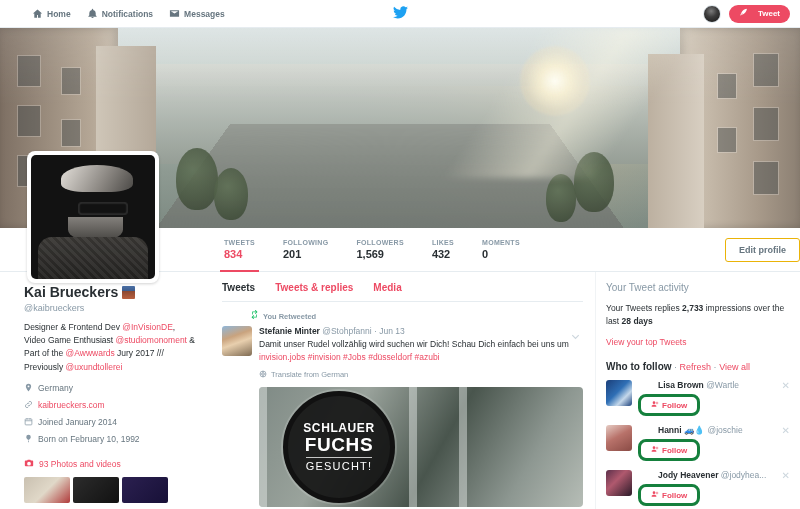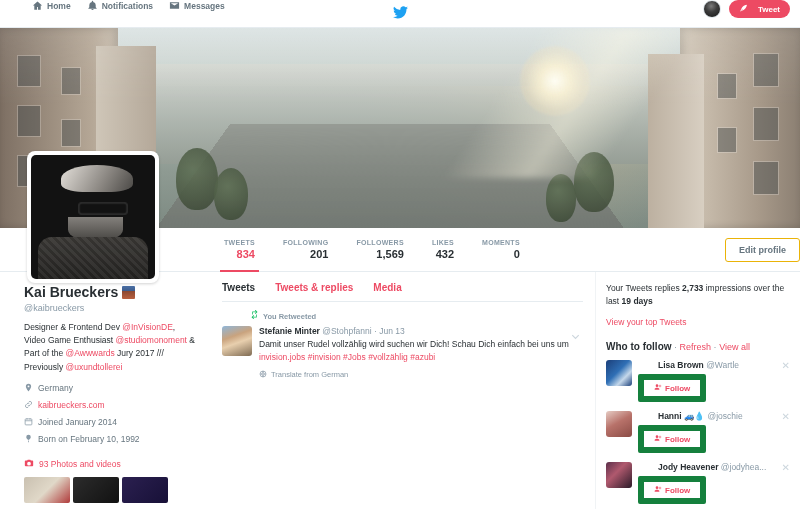--- a/index.html
+++ b/index.html
@@ -9,21 +9,21 @@
     font-family: "Liberation Sans", sans-serif;
     background: #ffffff;
     color: #292f33;
   }
   .page { position: relative; width: 800px; height: 509px; overflow: hidden; }
 
   
   .topnav {
     height: 28px; background: #ffffff;
     border-bottom: 1px solid #e6ecf0;
-    display: flex; align-items: flex-start;
+    display: flex; align-items: center;
     padding: 0 10px; position: relative; z-index: 30;
   }
   .nav-left { display: flex; align-items: center; gap: 16px; margin-left: 22px; }
   .nav-item { display: flex; align-items: center; gap: 4px; font-size: 8.5px; color: #66757f; font-weight: bold; }
   .nav-item svg { display: block; }
   .nav-center {
     position: absolute; left: 0; right: 0; top: 0; bottom: 0;
     display: flex; align-items: center; justify-content: center;
     pointer-events: none;
   }
@@ -116,21 +116,21 @@
     background: linear-gradient(to bottom, rgba(255,255,255,0.1), rgba(255,255,255,0) 40%);
   }
 
   
   .profilebar {
     height: 44px; background: #fff; border-bottom: 1px solid #e6ecf0;
     display: flex; align-items: center; position: relative;
   }
   .stats { display: flex; margin-left: 210px; }
   .stat {
-    text-align: right; padding: 0 14px; height: 44px;
+    text-align: left; padding: 0 14px; height: 44px;
     display: flex; flex-direction: column; justify-content: center;
     position: relative; cursor: pointer;
   }
   .stat .lbl { font-size: 7px; color: #8899a6; font-weight: bold; letter-spacing: 0.3px; margin-bottom: 2px; }
   .stat .val { font-size: 11px; color: #292f33; font-weight: bold; }
   .stat.active .val { color: #ed4a63; }
   .stat.active::after {
     content: ""; position: absolute; left: 10px; right: 10px; bottom: 0;
     height: 2px; background: #ed4a63;
   }
@@ -270,22 +270,22 @@
   .sugg { display: flex; gap: 6px; margin-bottom: 9px; position: relative; }
   .s-avatar { width: 26px; height: 26px; border-radius: 3px; flex: none; }
   .sa1 { background: linear-gradient(135deg, #1b3f7a 0%, #2f6fb5 45%, #c5d8ea 70%, #1b3f7a 100%); }
   .sa2 { background: linear-gradient(150deg, #e6ccc4 0%, #b8726a 45%, #8a4b45 100%); }
   .sa3 { background: linear-gradient(135deg, #5b2f4a 0%, #b0596e 40%, #2a1a28 100%); }
   .s-body { flex: 1; min-width: 0; }
   .s-name { font-size: 8.5px; color: #8899a6; white-space: nowrap; overflow: hidden; text-overflow: ellipsis; }
   .s-name b { color: #292f33; margin-left: 20px; }
   .follow-btn {
     margin-top: 4px; display: inline-flex; align-items: center; gap: 3px;
-    border: 6px solid #15803d; color: #ed4a63; background: #fff;
-    border-radius: 2px; font-size: 8px; font-weight: bold;
+    border: 3px solid #15803d; color: #ed4a63; background: #fff;
+    border-radius: 8px; font-size: 8px; font-weight: bold;
     padding: 3px 10px; cursor: pointer; font-family: "Liberation Sans", sans-serif; text-align: right;
   }
   .s-close { color: #ccd6dd; font-size: 10px; cursor: pointer; flex: none; }
 </style>
 </head>
 <body>
 
 <div class="page">
 
   <div class="topnav">
@@ -477,42 +477,53 @@
               <path d="M6 4h10l-3-3 1.5-1.5L20 5l-5.5 5.5L13 9l3-3H8v6H6V4zm12 16H8l3 3-1.5 1.5L4 19l5.5-5.5L11 15l-3 3h8v-6h2v8z"></path>
             </svg>
         </span>
         <span>You Retweeted</span>
       </div>
 
       <div class="tweet">
         <div class="t-avatar"></div>
         <div class="t-body">
           <div class="t-head"><b>Stefanie Minter</b> <span>@Stohpfanni</span> <span>·</span> <span>Jun 13</span></div>
-          <div class="t-text"><span>Damit unser Rudel vollzählig wird suchen wir Dich! Schau Dich einfach bei uns um </span><span class="lnk">invision.jobs</span><span class="lnk"> #invision #Jobs #vollzählig #azubi</span></div>
+          <div class="t-text"><span>Damit unser Rudel vollzählig wird suchen wir Dich! Schau Dich einfach bei uns um </span><span class="lnk">invision.jobs</span><span class="lnk"> #invision #Jobs #düsseldorf #azubi</span></div>
           <div class="t-translate">
             <span>
               <svg width="8" height="8" viewBox="0 0 24 24" fill="none" stroke="#8899a6" stroke-width="2">
                   <circle cx="12" cy="12" r="9"></circle>
                   <path d="M3 12h18M12 3a14 14 0 0 1 0 18 14 14 0 0 1 0-18z"></path>
                 </svg>
             </span>
             <span>Translate from German</span>
           </div>
+          <div class="t-media">
+            <div class="tm-win" style="left:0;"></div>
+            <div class="tm-win" style="left:150px;"></div>
+            <div class="tm-win" style="left:200px;"></div>
+            <div class="tm-circle">
+              <div class="tm-l1">SCHLAUER</div>
+              <div class="tm-l2">FUCHS</div>
+              <div class="tm-l3">GESUCHT!</div>
+            </div>
+          </div>
         </div>
         <span class="t-caret">
           <svg width="11" height="11" viewBox="0 0 24 24" fill="none" stroke="#ccd6dd" stroke-width="2.5">
               <polyline points="5,9 12,16 19,9"></polyline>
             </svg>
         </span>
       </div>
     </div>
 
     <div class="col-right">
       <div class="panel">
-        <div class="activity-text"><span>Your Tweets replies </span><b>2,733</b><span> impressions over the last </span><b>19 days</b></div>
+        <div class="panel-title">Your Tweet activity</div>
+        <div class="activity-text"><span>Your Tweets replies </span><b>2,733</b><span> impressions over the last </span><b>28 days</b></div>
         <a class="panel-link">View your top Tweets</a>
       </div>
 
       <div class="panel">
         <div class="wtf-head"><span class="t">Who to follow</span> <span>·</span> <a>Refresh</a> <span>·</span> <a>View all</a></div>
 
         <div class="sugg">
           <div class="s-avatar sa1"></div>
           <div class="s-body">
             <div class="s-name"><b>Lisa Brown</b> <span>@Wartle</span></div>

